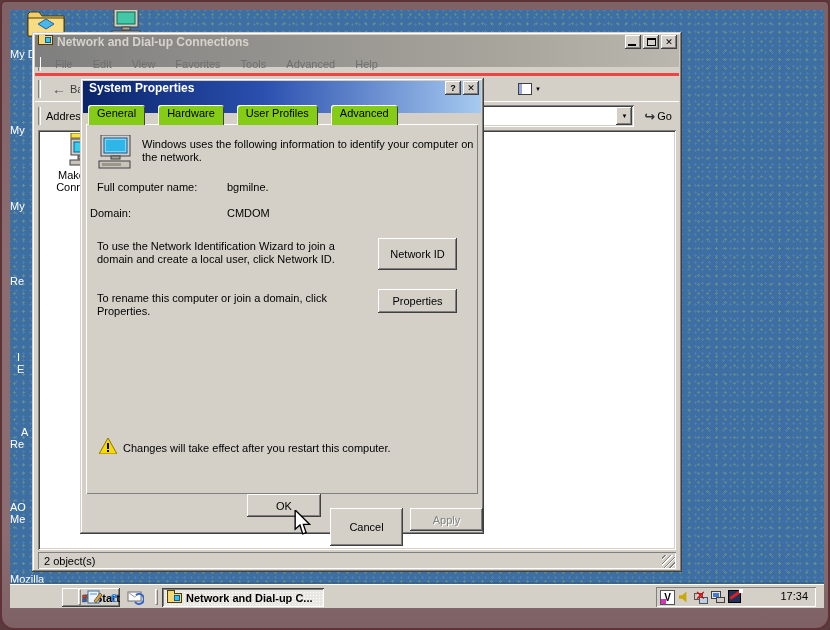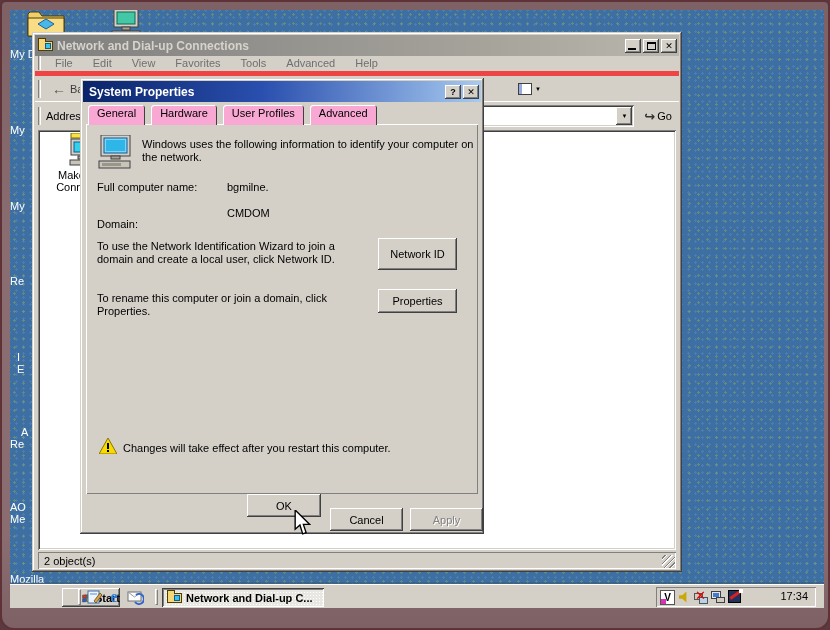--- a/index.html
+++ b/index.html
@@ -25,37 +25,37 @@
              box-shadow: inset -1px -1px 0 #404040, inset 1px 1px 0 #ffffff,
                          inset -2px -2px 0 #808080, inset 2px 2px 0 #d4d0c8;
              font-family:"Liberation Sans","DejaVu Sans",sans-serif; font-size:11px; }
   .btn.small { box-shadow: inset -1px -1px 0 #404040, inset 1px 1px 0 #ffffff,
                inset -2px -2px 0 #808080; }
   .sunken  { box-shadow: inset 1px 1px 0 #808080, inset -1px -1px 0 #ffffff; }
   .sunken2 { box-shadow: inset 1px 1px 0 #808080, inset -1px -1px 0 #ffffff,
              inset 2px 2px 0 #404040, inset -2px -2px 0 #d4d0c8; }
   .groove-v { width:3px; border-left:1px solid #808080; border-right:1px solid #fff; }
 
-  .titlebar { position:absolute; left:3px; top:3px; right:3px; height:21px; display:flex;
-              align-items:center; padding-left:3px; overflow:hidden; }
+  .titlebar { position:absolute; left:3px; top:3px; right:3px; height:32px; display:flex;
+              align-items:flex-start; padding-left:3px; overflow:hidden; }
   .titlebar.inactive { background:linear-gradient(90deg,#7f7f7f,#a6a39b 70%,#bab7af); }
   .titlebar.active   { background:linear-gradient(90deg,#0a246a,#2a4fae 45%,#a6caf0); }
   .titletext { font-weight:bold; font-size:12px; margin-left:4px; white-space:nowrap; }
   .tb-btns { margin-left:auto; display:flex; gap:2px; padding-right:2px; }
   .tb-btn  { width:16px; height:14px; position:relative; display:flex; align-items:center;
              justify-content:center; font-size:9px; font-weight:bold; color:#000; }
   .glyph-min { position:absolute; left:3px; bottom:3px; width:8px; height:2px; background:#000; }
   .glyph-max { width:9px; height:8px; border:1px solid #000; border-top:2px solid #000; }
 
   .menuitem { display:inline-block; padding:0 10px; color:#6f6f6f; }
   .dlg-face { background:#d4d0c8; }
 
-  .tab { position:relative; height:20px; padding:2px 9px 0 9px; background:#f9a8d4;
+  .tab { position:relative; height:20px; padding:2px 9px 0 9px; background:#84cc16;
          border-radius:3px 3px 0 0;
-         box-shadow: inset 1px 1px 0 #ffffff, inset -1px 0 0 #404040; margin-right:6px; }
+         box-shadow: inset 1px 1px 0 #ffffff, inset -1px 0 0 #404040; margin-right:13px; }
   .tab.sel { height:24px; margin-top:-4px; padding-top:5px; z-index:3;
              box-shadow: inset 1px 1px 0 #ffffff, inset -1px 0 0 #404040, 0 2px 0 #d4d0c8; }
 
   .fieldlabel { color:#000; }
   .disabled { color:#828282; text-shadow:1px 1px 0 #ffffff; }
 
   .deskicon-label { color:#fff; white-space:nowrap; }
 
   .taskbar { position:absolute; left:0; bottom:0; width:814px; height:24px; background:#d4d0c8;
              border-top:1px solid #ffffff; box-shadow:0 -2px 0 rgba(64,64,64,.25); }
@@ -124,21 +124,21 @@
             </span>
         <span class="tb-btn btn small">
               <span class="glyph-max"></span>
             </span>
         <span class="tb-btn btn small">
               <span>✕</span>
             </span>
       </span>
     </div>
 
-    <div class="abs" style="left:3px; top:23px; width:644px; height:21px; display:flex; align-items:center; border-bottom:5px solid #ef4444;">
+    <div class="abs" style="left:3px; top:23px; width:644px; height:21px; display:flex; align-items:center; border-bottom:3px solid #ef4444;">
       <span class="groove-v" style="height:14px; margin:0 4px 0 3px;"></span>
       <span class="menuitem">File</span>
       <span class="menuitem">Edit</span>
       <span class="menuitem">View</span>
       <span class="menuitem">Favorites</span>
       <span class="menuitem">Tools</span>
       <span class="menuitem">Advanced</span>
       <span class="menuitem">Help</span>
     </div>
 
@@ -220,39 +220,39 @@
         <rect x="14" y="21" width="9" height="3" fill="#a8a495" stroke="#404040"></rect>
         <rect x="2" y="26" width="31" height="7" fill="#c8c4ba" stroke="#404040"></rect>
         <rect x="5" y="28" width="19" height="3" fill="#9a968a"></rect>
       </svg>
 
       <div class="abs" style="left:56px; top:14px; width:336px; line-height:13px;">Windows uses the following information to identify your computer on the network.</div>
 
       <div class="abs fieldlabel" style="left:11px; top:57px;">Full computer name:</div>
       <div class="abs" style="left:141px; top:57px;">bgmilne.</div>
 
-      <div class="abs fieldlabel" style="left:11px; top:83px;margin-top:11px;">Domain:</div>
+      <div class="abs fieldlabel" style="left:4px; top:83px;">Domain:</div>
       <div class="abs" style="left:141px; top:83px;">CMDOM</div>
 
       <div class="abs" style="left:11px; top:116px; width:272px; line-height:13px;">To use the Network Identification Wizard to join a domain and create a local user, click Network ID.</div>
       <button class="btn abs" style="left:292px; top:114px; width:79px; height:32px;">Network ID</button>
 
       <div class="abs" style="left:11px; top:168px; width:262px; line-height:13px;">To rename this computer or join a domain, click Properties.</div>
       <button class="btn abs" style="left:292px; top:165px; width:79px; height:24px;">Properties</button>
 
       <svg class="abs" style="left:13px; top:314px;" width="18" height="16" viewBox="0 0 18 16">
         <path d="M9 0 L18 16 L0 16 Z" fill="#f7da00" stroke="#8a7500"></path>
         <rect x="8" y="5" width="2" height="6" fill="#000"></rect>
         <rect x="8" y="12" width="2" height="2" fill="#000"></rect>
       </svg>
       <div class="abs" style="left:37px; top:318px;">Changes will take effect after you restart this computer.</div>
     </div>
 
     <button class="btn abs" style="left:167px; top:416px; width:74px; height:23px;">OK</button>
-    <button class="btn abs" style="left:250px; top:430px; width:73px; height:23px;">Cancel</button>
+    <button class="btn abs" style="left:250px; top:430px; width:73px; height:38px;">Cancel</button>
     <button class="btn abs disabled" style="left:330px; top:430px; width:73px; height:23px;">Apply</button>
 
     <svg class="abs" style="left:213px; top:432px; z-index:9;" width="18" height="26" viewBox="0 0 12 19">
       <path d="M1 0 L1 14 L4.5 11 L6.5 17.5 L9 16.5 L7 10.5 L11.5 10.5 Z" fill="#fff" stroke="#000" stroke-width="1"></path>
     </svg>
   </div>
 
   <div class="taskbar">
     <button class="btn abs" style="left:4px; top:3px; width:58px; height:19px; display:flex; align-items:center; gap:3px; padding-left:20px; font-weight:bold;margin-left:48px;">
       <svg width="15" height="14" viewBox="0 0 16 15">

